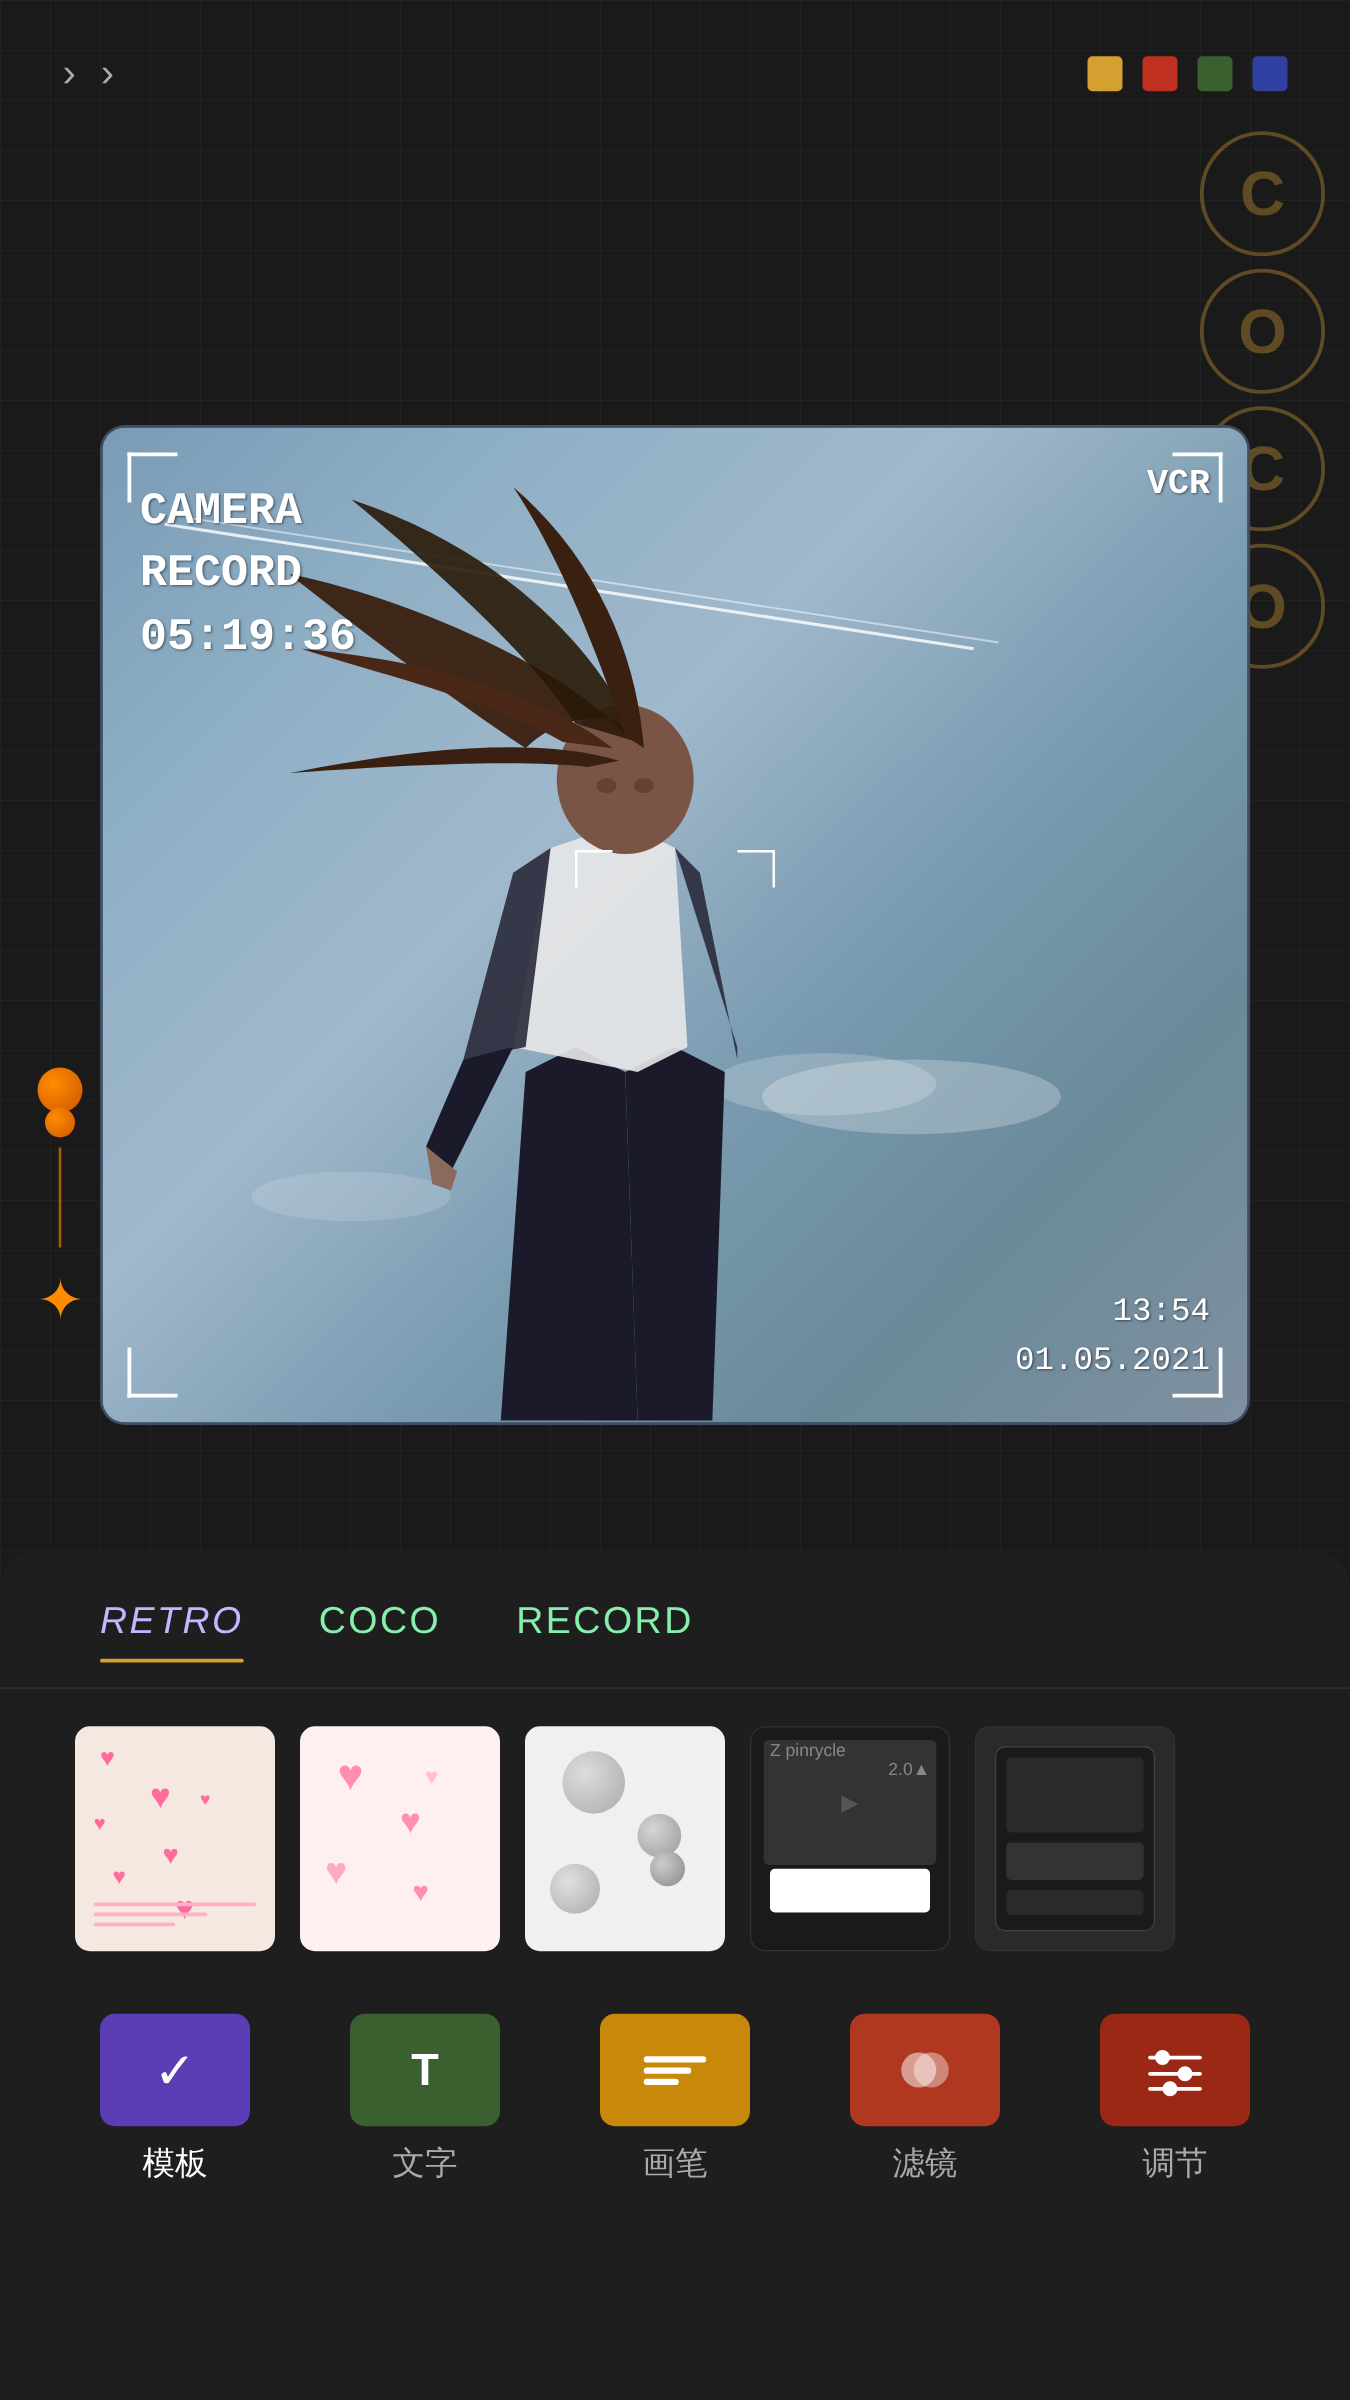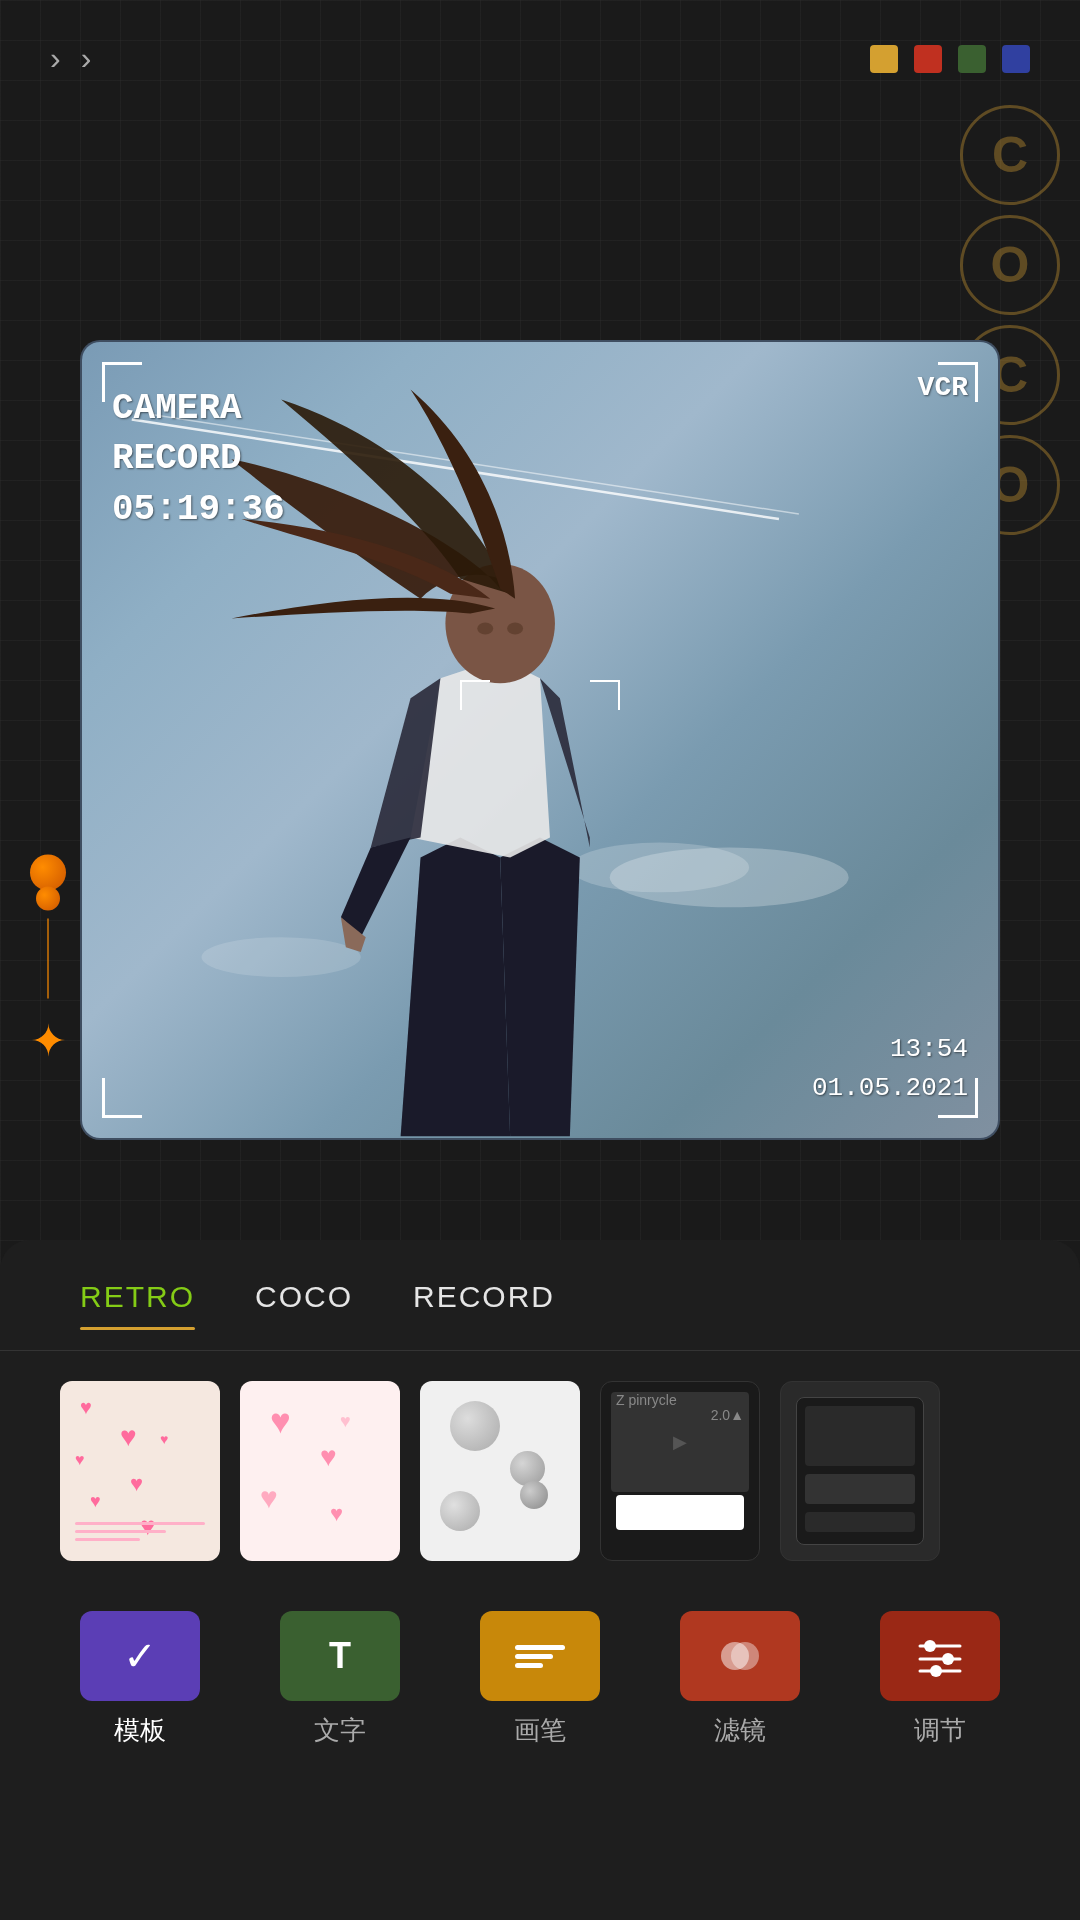--- a/index.html
+++ b/index.html
@@ -268,29 +268,30 @@
     
     .tabs-row {
       display: flex;
       gap: 60px;
       padding: 40px 80px 20px;
       border-bottom: 1px solid rgba(255,255,255,0.1);
     }
 
     .tab-item {
       font-size: 30px;
-      color: #e5e5e5;
+      color: #86efac;
       letter-spacing: 2px;
       padding-bottom: 16px;
       cursor: pointer;
       position: relative;
     }
 
     .tab-item.active {
-      color: #84cc16;
+      color: #c4b5fd;
+      font-style: italic;
     }
 
     .tab-item.active::after {
       content: '';
       position: absolute;
       bottom: 0;
       left: 0;
       right: 0;
       height: 3px;
       background: #d4a030;

